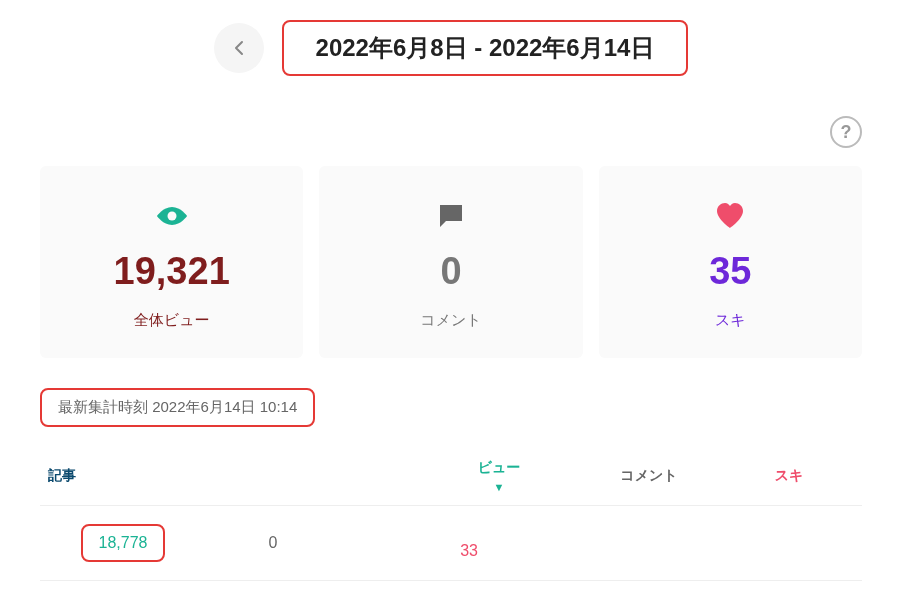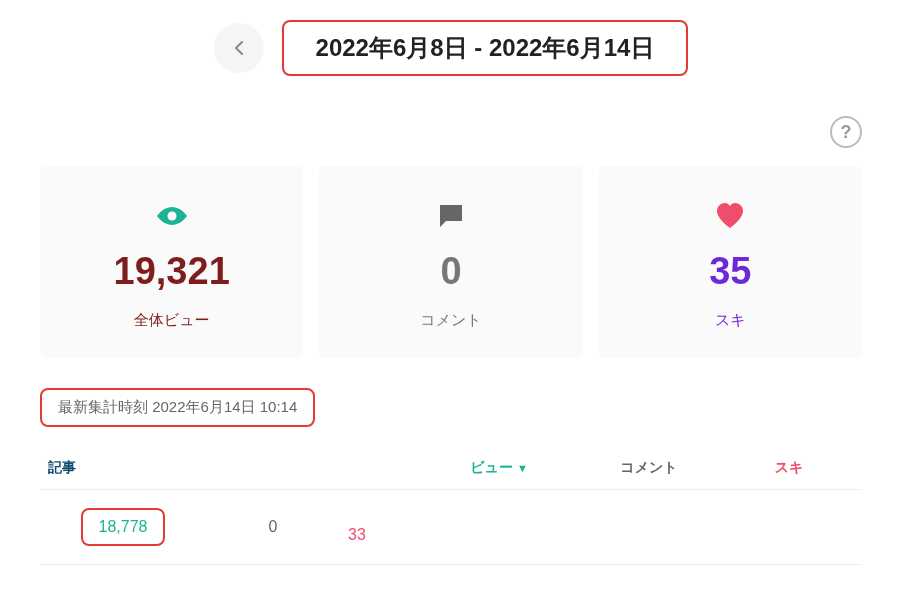--- a/index.html
+++ b/index.html
@@ -100,21 +100,21 @@
       font-size: 15px;
       color: #666;
     }
     .table-header {
       display: flex;
       align-items: center;
       padding: 12px 8px;
       border-bottom: 1px solid #eee;
     }
     .col-title { flex: 1; font-size: 14px; font-weight: 700; color: #0c4a6e; }
-    .col-views { width: 150px; text-align: left; font-size: 14px; font-weight: 700; color: #1bb394; display:flex; align-items:center; justify-content:center; gap:4px;}
+    .col-views { width: 150px; text-align: left; font-size: 14px; font-weight: 700; color: #1bb394; display:flex; align-items:center; justify-content:center; gap:4px;flex-direction:column;}
     .col-comments { width: 150px; text-align: center; font-size: 14px; font-weight: 700; color: #666; }
     .col-likes { width: 130px; text-align: center; font-size: 14px; font-weight: 700; color: #ef4d6b; }
     .table-row {
       display: flex;
       align-items: center;
       padding: 18px 8px;
       border-bottom: 1px solid #eee;
     }
     .row-title {
       flex: 1;
@@ -137,21 +137,21 @@
       color: #1bb394;
     }
     .row-comments {
       width: 150px;
       text-align: center;
       font-size: 16px;
       color: #666;
     }
     .row-likes {
       width: 130px;
-      text-align: left;
+      text-align: right;
       font-size: 16px;
       color: #ef4d6b;
       margin-top: 16px;
     }
     .sort-arrow {
       font-size: 11px;
     }
   </style>
 </head>
 <body>

